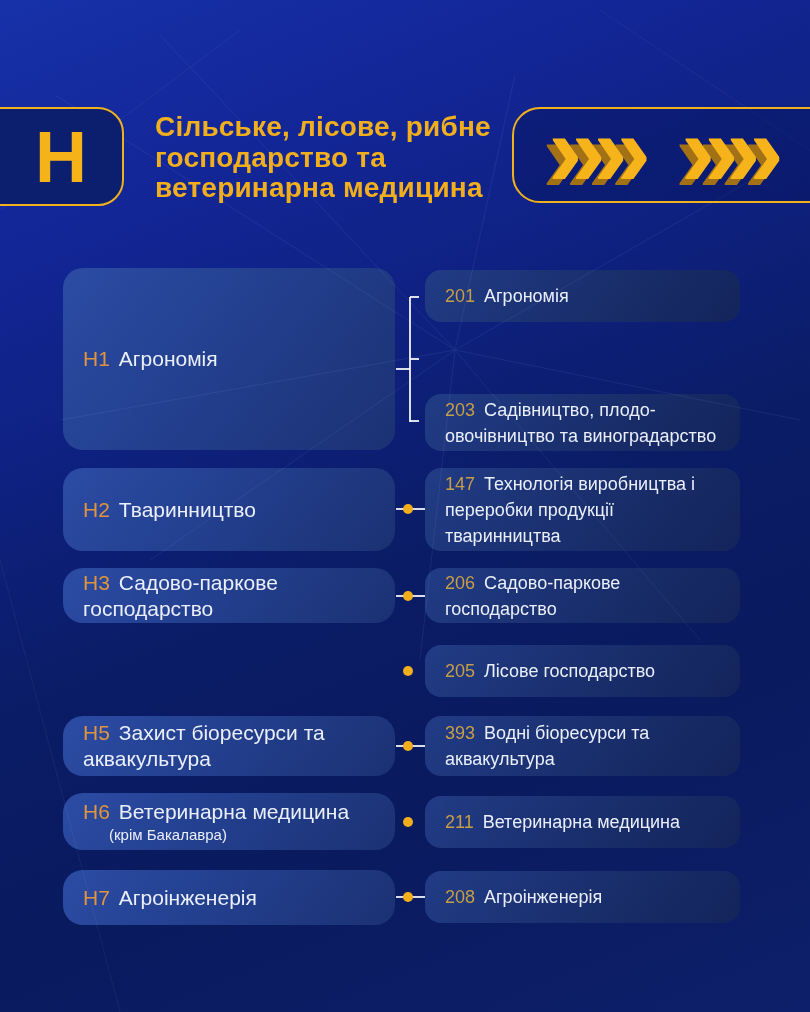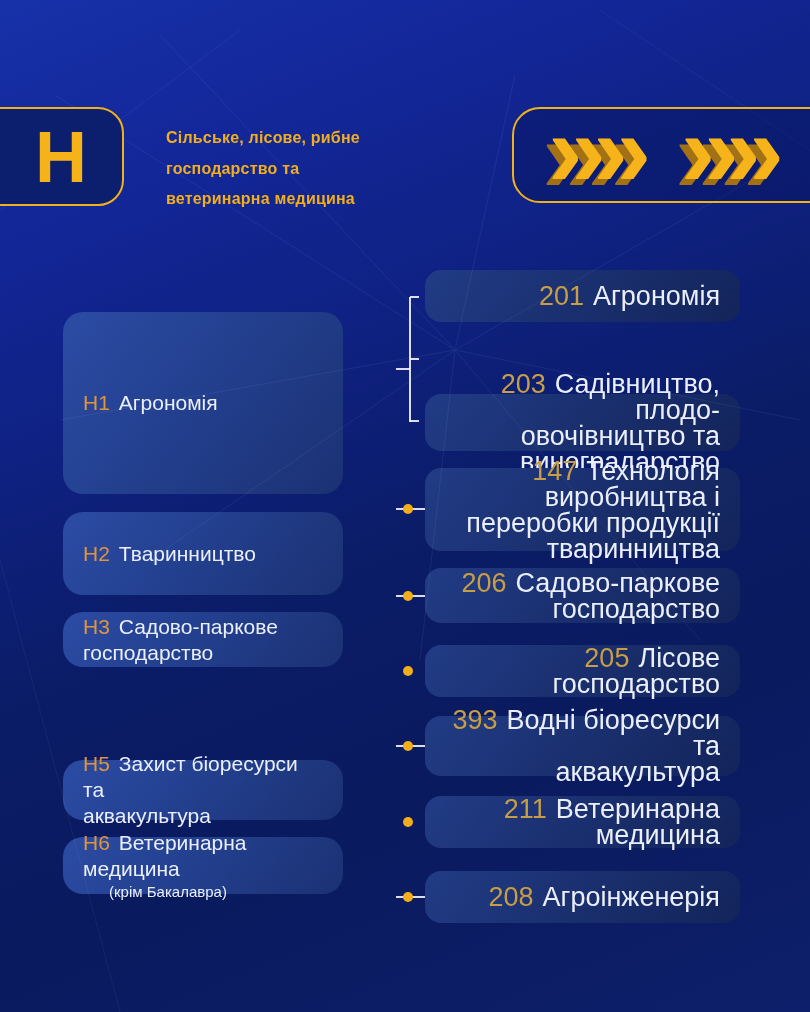--- a/index.html
+++ b/index.html
@@ -10,45 +10,45 @@
   }
   
   .badge{
     position:absolute;left:-28px;top:107px;width:152px;height:99px;
     border:2px solid #f0b11c;border-radius:26px;background:#0c1e6e;
     display:flex;align-items:center;justify-content:center;padding-left:26px;
     box-sizing:border-box;z-index:4;
   }
   .badge span{font-size:72px;font-weight:bold;color:#f5b319;line-height:1;}
   .title{
-    position:absolute;left:155px;top:112px;width:360px;margin:11px;z-index:4;
-    font-size:16px;line-height:30.5px;font-weight:bold;color:#f2af1d;
+    position:absolute;left:155px;top:112px;width:360px;margin:0;z-index:4;
+    font-size:28px;line-height:30.5px;font-weight:bold;color:#f2af1d;
     white-space:pre-line;letter-spacing:.2px;
   }
   .chevron-box{
     position:absolute;left:512px;top:107px;width:340px;height:96px;
     border:2px solid #f0b11c;border-radius:28px;background:rgba(7,18,84,.35);
     box-sizing:border-box;display:flex;align-items:center;gap:42px;
     padding-left:34px;z-index:4;
   }
   .chev{
     font-size:104px;font-weight:bold;color:#f6b31a;line-height:1;
     letter-spacing:-0.12em;transform:translateY(-5px);
     text-shadow:-6px 6px 0 rgba(178,123,12,.9);
   }
   
   .box{
     position:absolute;box-sizing:border-box;border-radius:20px;
     display:flex;flex-direction:column;justify-content:center;
     padding:0 20px;z-index:1;
   }
-  .lbox{left:63px;width:280px;background:linear-gradient(128deg,#2c4ba4 0%,#23408f 45%,#1b3173 100%);margin-top:44px;}
+  .lbox{left:63px;width:332px;background:linear-gradient(128deg,#2c4ba4 0%,#23408f 45%,#1b3173 100%);}
   .rbox{left:425px;width:315px;border-radius:16px;background:linear-gradient(128deg,#213c86 0%,#1a2f6e 50%,#13245a 100%);}
   .txt{white-space:pre-line;font-size:21px;line-height:26px;color:#eaeffb;}
-  .rbox .txt{font-size:27px;line-height:26px;text-align:right;}
+  .rbox .txt{font-size:18px;line-height:26px;}
   .code{margin-right:9px;}
   .lbox .code{color:#e0953c;}
   .rbox .code{color:#c79e45;}
   .note{font-size:15px;line-height:19px;color:#eaeffb;padding-left:26px;}
   
   .l1{top:268px;height:182px}.l2{top:468px;height:83px}.l3{top:568px;height:55px}
   .l4{top:645px;height:52px}.l5{top:716px;height:60px}.l6{top:793px;height:57px}
   .l7{top:870px;height:55px}
   .r1{top:270px;height:52px}.r2{top:333px;height:52px}.r3{top:394px;height:57px}
   .r4{top:468px;height:83px}.r5{top:568px;height:55px}.r6{top:645px;height:52px}
@@ -86,20 +86,23 @@
     <div class="txt"><span class="code">Н3</span><span>Садово-паркове
 господарство</span></div>
   </div>
   <div class="box lbox l5">
     <div class="txt"><span class="code">Н5</span><span>Захист біоресурси та
 аквакультура</span></div>
   </div>
   <div class="box lbox l6">
     <div class="txt"><span class="code">Н6</span><span>Ветеринарна медицина</span></div>
     <div class="note">(крім Бакалавра)</div>
+  </div>
+  <div class="box lbox l7">
+    <div class="txt"><span class="code">Н7</span><span>Агроінженерія</span></div>
   </div>
 
   <div class="box rbox r1">
     <div class="txt"><span class="code">201</span><span>Агрономія</span></div>
   </div>
   <div class="box rbox r3">
     <div class="txt"><span class="code">203</span><span>Садівництво, плодо-
 овочівництво та виноградарство</span></div>
   </div>
   <div class="box rbox r4">

